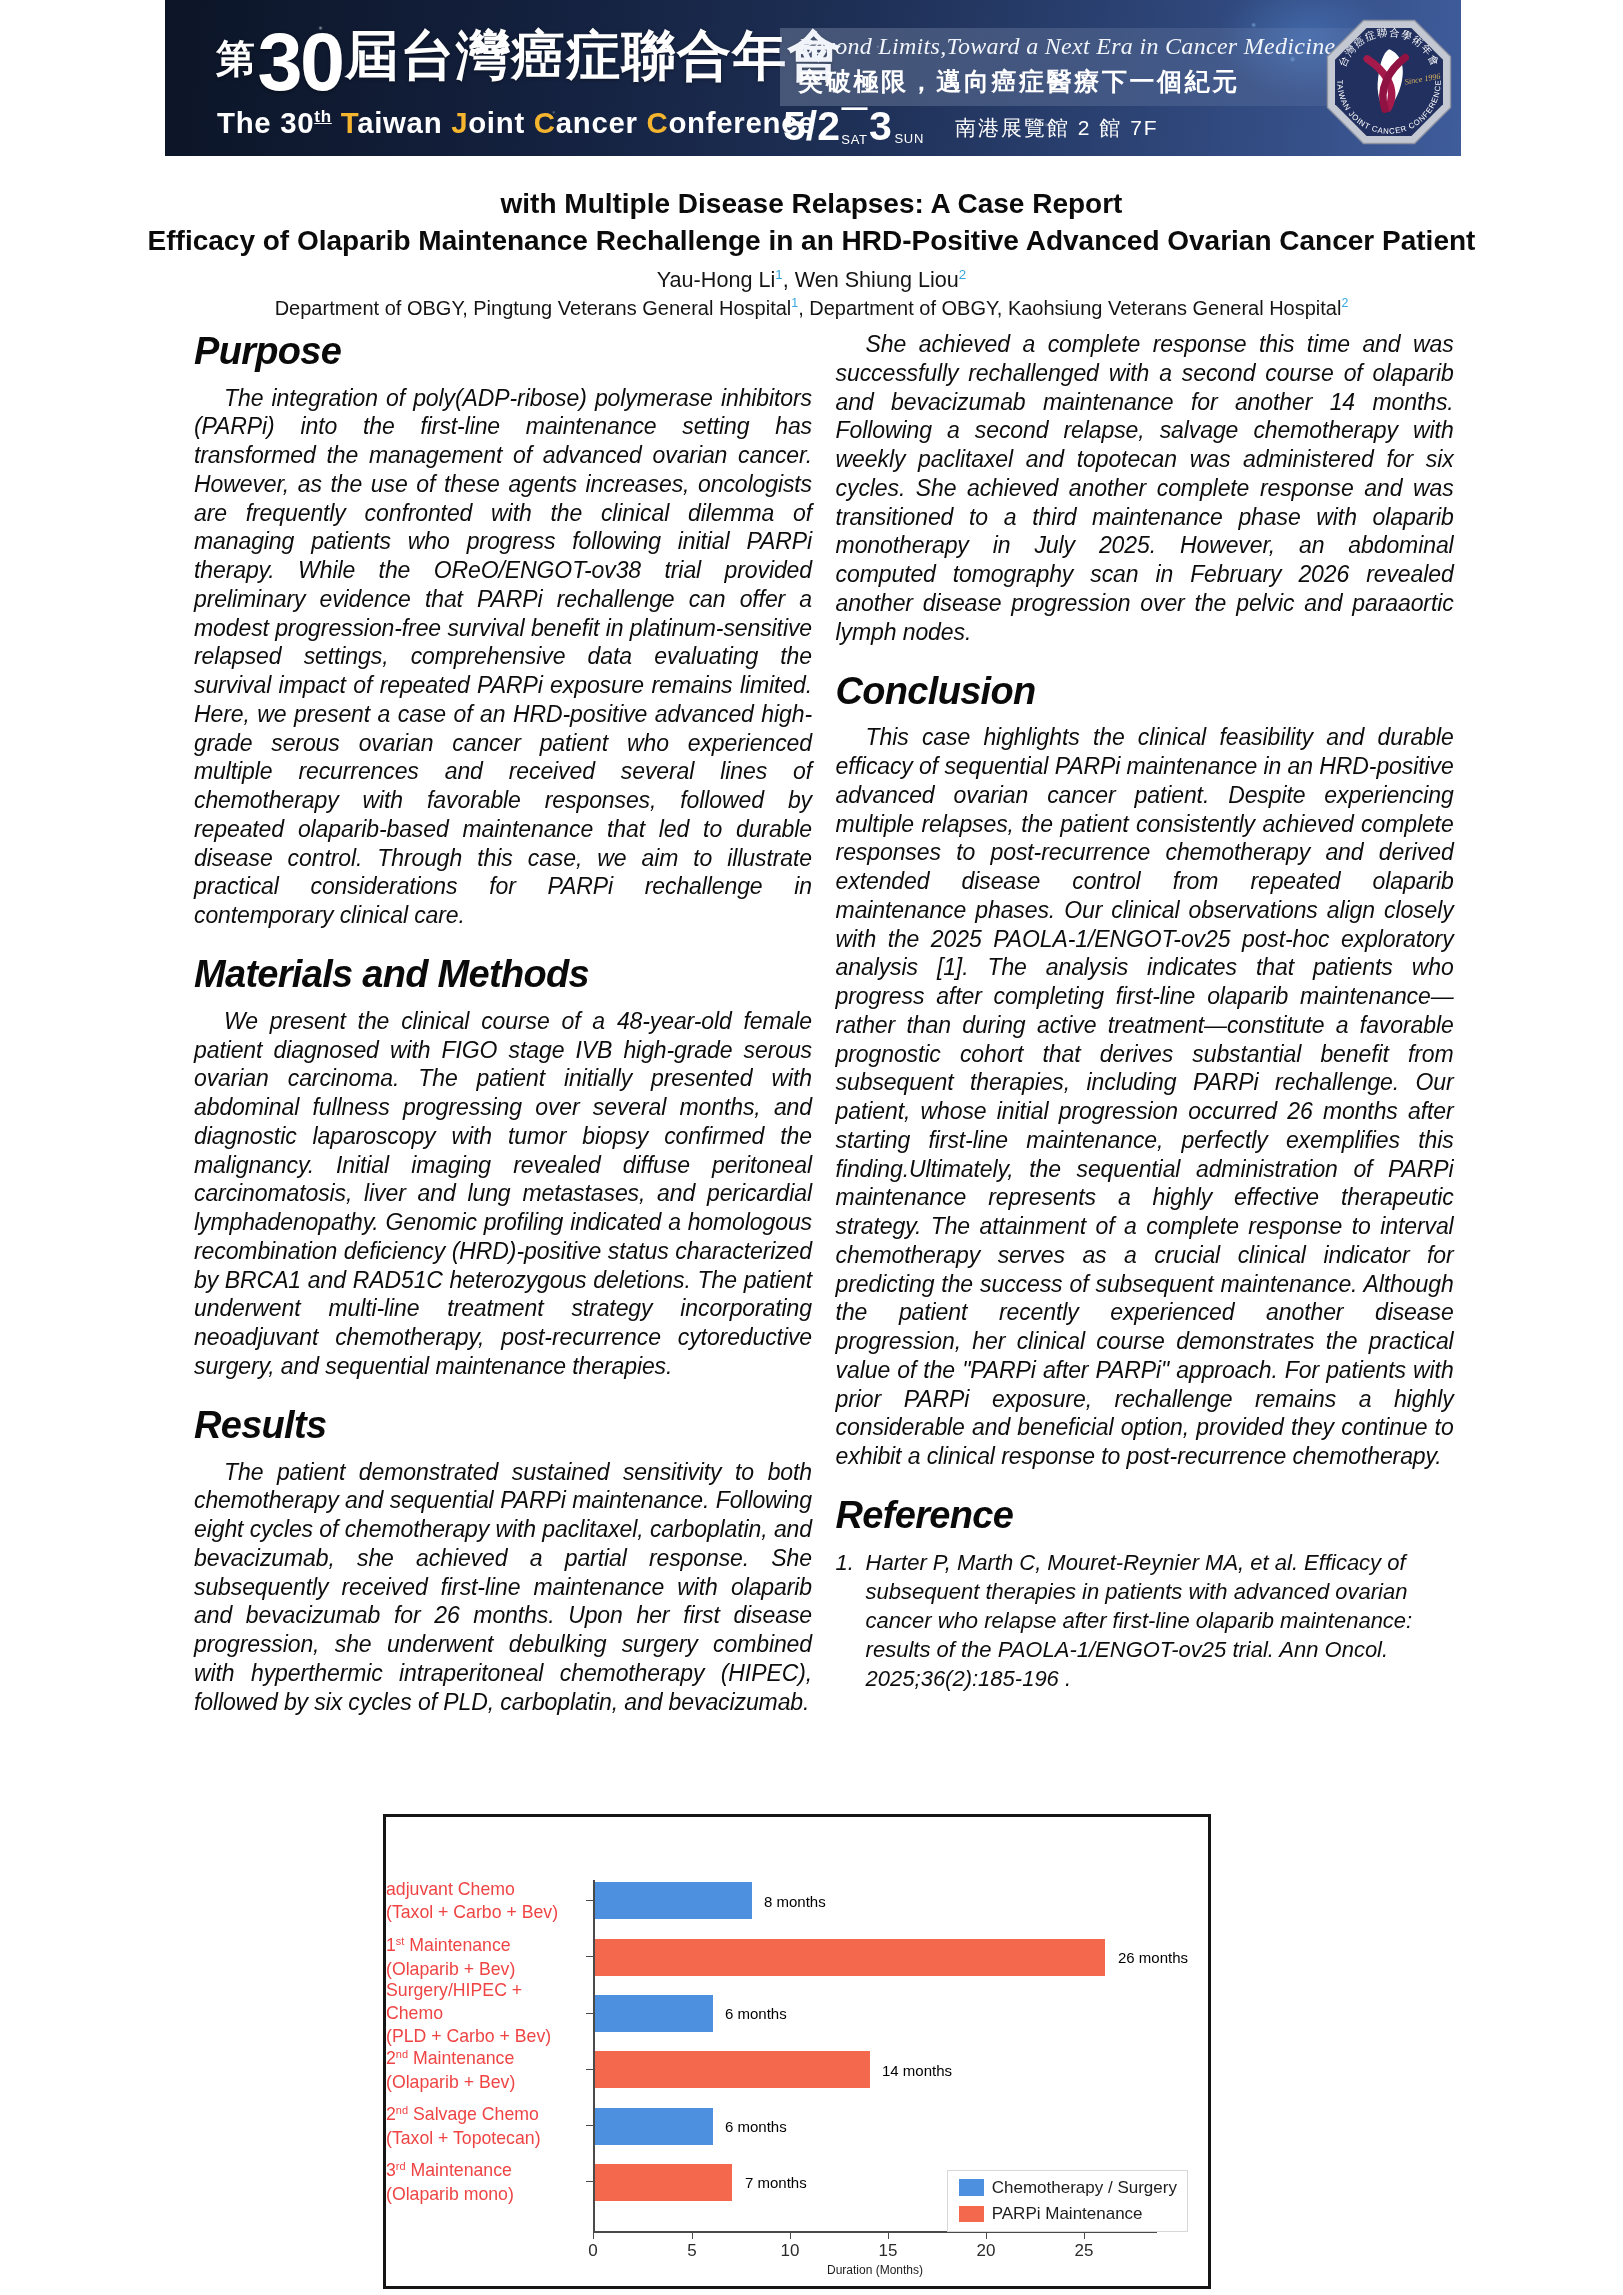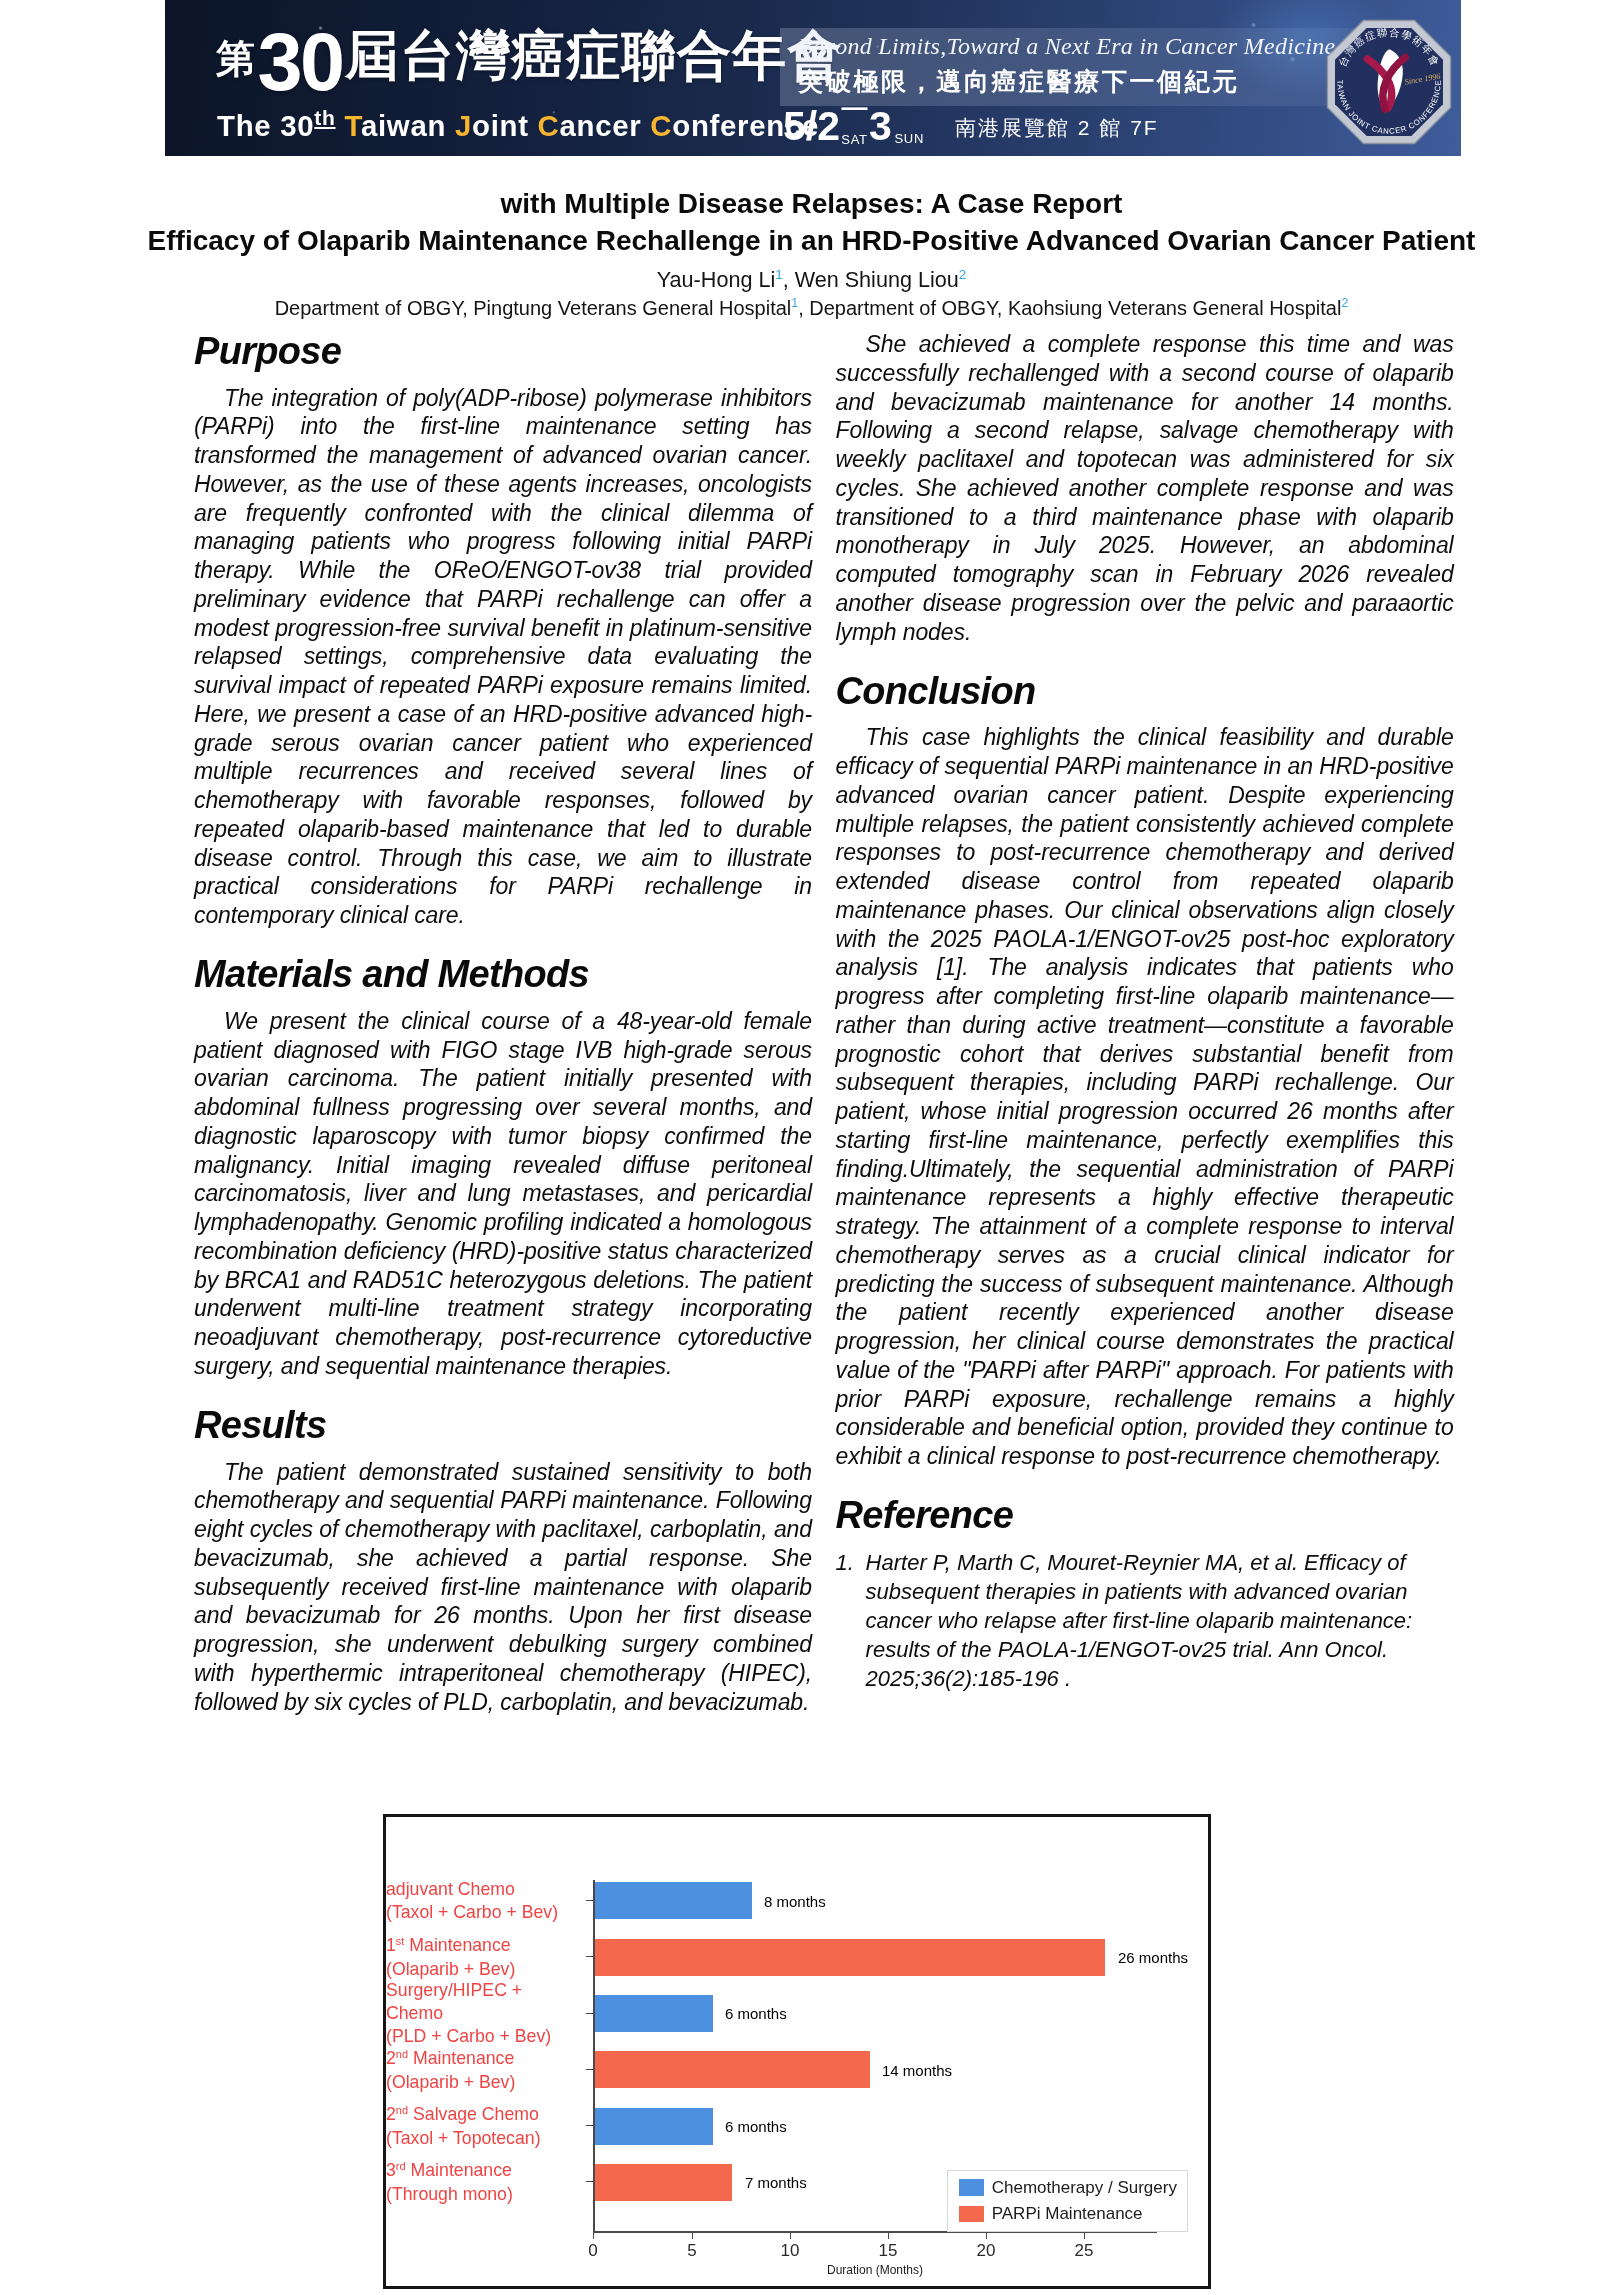--- a/index.html
+++ b/index.html
@@ -20,21 +20,21 @@
       radial-gradient(3.9px 3.9px at 90% 60%, rgba(150,205,255,.4), transparent 70%),
       radial-gradient(118px 79px at 88% 25%, rgba(90,150,230,.35), transparent 75%),
       linear-gradient(96deg,#0c1527 0%,#14213f 30%,#1f3158 55%,#2e4679 78%,#3f5c9b 100%);
     overflow:hidden;
   }
   .conf-zh{position:absolute;left:51px;top:19.6px;color:#fff;display:flex;align-items:flex-end;text-shadow:0 1.3px 3.9px rgba(0,0,0,.45);}
   .zh-pre{font-size:39px;font-weight:700;padding-bottom:10.5px;}
   .zh-num{font-size:81px;font-weight:800;line-height:.85;letter-spacing:-2.6px;padding:0 2.6px;}
   .zh-main{font-size:54px;font-weight:700;letter-spacing:1.3px;padding-bottom:3.9px;}
   .conf-en{position:absolute;left:52px;top:106px;font-size:29.4px;font-weight:700;color:#fff;letter-spacing:0.7px;white-space:nowrap;}
-  .conf-en sup{font-size:21px;text-decoration:underline;}
+  .conf-en sup{font-size:17px;text-decoration:underline;}
   .accent{color:#f6b52e;}
   .slogan{position:absolute;left:615px;top:27.5px;padding:5.2px 18.3px 7.9px 18.3px;
     background:linear-gradient(90deg, rgba(195,208,232,.26), rgba(195,208,232,.08));}
   .slogan-en{font-family:"Liberation Serif",serif;font-style:italic;font-size:24px;color:#f2f5fb;letter-spacing:0.3px;white-space:nowrap;}
   .slogan-zh{font-size:25px;font-weight:700;color:#fff;letter-spacing:2.6px;margin-top:5.2px;white-space:nowrap;}
   .date-row{position:absolute;left:618px;top:98px;display:flex;align-items:flex-end;color:#fff;}
   .date-big{font-size:41px;font-weight:700;line-height:1;}
   .date-mid{display:flex;flex-direction:column;align-items:center;margin:0 1.3px;}
   .date-dash{font-size:26px;font-weight:700;line-height:.7;}
   .date-day{font-size:13px;letter-spacing:0.7px;margin-top:16px;}
@@ -183,21 +183,21 @@
       <div class="bar-value" style="left: 496px; top: 253px;">14 months</div>
       <div class="cat-label" style="top: 309px;">
         <div>2<sup>nd</sup> Salvage Chemo</div>
         <div>(Taxol + Topotecan)</div>
       </div>
       <div class="y-tick" style="top: 308px;"></div>
       <div class="bar" style="left: 209px; top: 291px; width: 118px; background: rgb(77, 144, 223);"></div>
       <div class="bar-value" style="left: 339px; top: 309px;">6 months</div>
       <div class="cat-label" style="top: 365px;">
         <div>3<sup>rd</sup> Maintenance</div>
-        <div>(Through mono)</div>
+        <div>(Olaparib mono)</div>
       </div>
       <div class="y-tick" style="top: 364px;"></div>
       <div class="bar" style="left: 209px; top: 347px; width: 137px; background: rgb(244, 105, 78);"></div>
       <div class="bar-value" style="left: 359px; top: 365px;">7 months</div>
       <div class="x-tick" style="left: 207px;"></div>
       <div class="x-ticklabel" style="left: 207px;">0</div>
       <div class="x-tick" style="left: 306px;"></div>
       <div class="x-ticklabel" style="left: 306px;">5</div>
       <div class="x-tick" style="left: 404px;"></div>
       <div class="x-ticklabel" style="left: 404px;">10</div>

